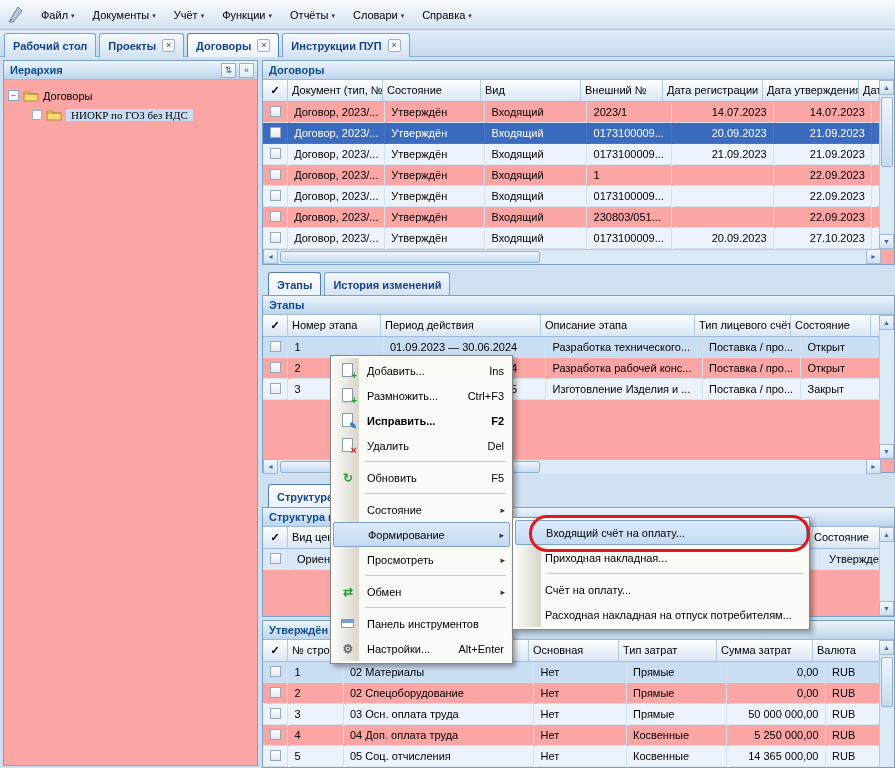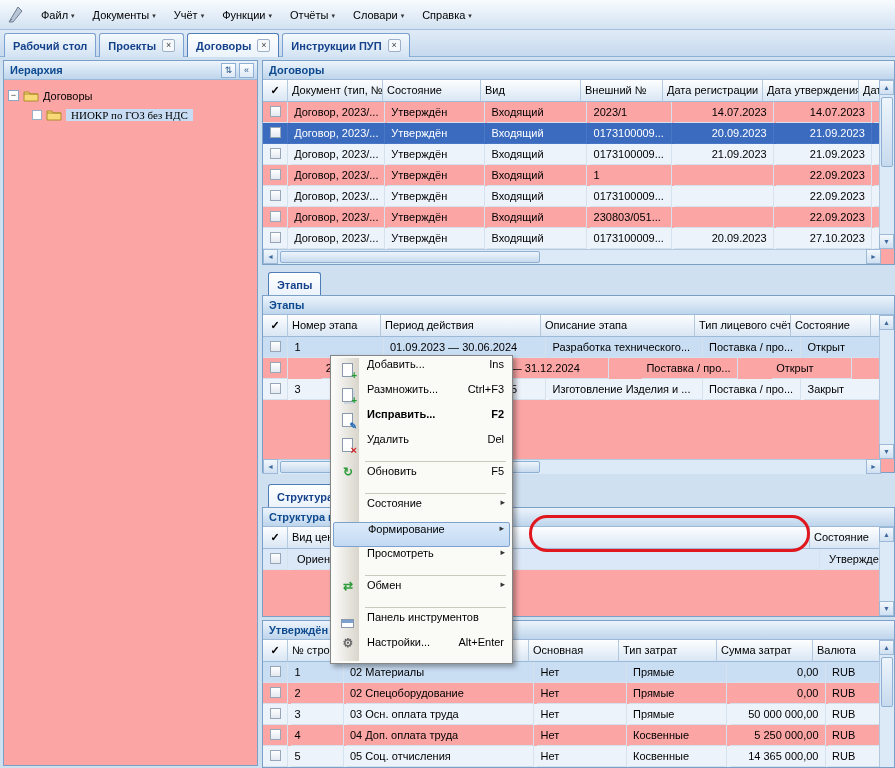--- a/index.html
+++ b/index.html
@@ -74,21 +74,21 @@
           line-height:9px; text-align:center; color:#333; margin-right:4px; }
   .tbox { width:10px; height:10px; border:1px solid #9ab0c8; background:#fff; margin-right:4px; }
   .tfold { margin-right:4px; display:flex; }
   .tsel { background:#c8ddf4; padding:0 5px; }
 
   
   .menu { position:absolute; left:330px; top:355px; width:183px; background:#fafaf7;
           border:1px solid #868686; box-shadow:3px 3px 5px rgba(0,0,0,.35); padding:2px; z-index:50; }
   .mstrip { position:absolute; left:2px; top:2px; bottom:2px; width:26px;
             background:linear-gradient(90deg,#fbfbfa,#d9d5cb); }
-  .mirow { position:relative; height:25px; display:flex; align-items:flex-start; padding:0 6px 0 34px; }
+  .mirow { position:relative; height:25px; display:flex; align-items:center; padding:0 6px 0 34px; }
   .mirow .sc { margin-left:auto; padding-left:10px; }
   .mirow .subarr { position:absolute; right:5px; font-size:9px; color:#333; }
   .mirow.hl { background:linear-gradient(#dcebfb,#c3d9f3); border:1px solid #7da2ce; border-radius:2px; }
   .mirow.bold { font-weight:bold; }
   .msep { height:1px; background:#c9c9bc; margin:3px 4px 3px 32px; }
   .dicon { position:absolute; left:9px; top:5px; width:11px; height:14px; background:#fff; border:1px solid #8a99ab; }
   .dicon::after { position:absolute; right:-5px; bottom:-5px; font-weight:bold; font-size:10px; }
   .dicon.i-add::after { content:"+"; color:#1e9c32; }
   .dicon.i-dup { box-shadow:2px 2px 0 #cfd6dd; } .dicon.i-dup::after { content:"+"; color:#1e9c32; }
   .dicon.i-edit::after { content:"✎"; color:#2a6fb8; font-size:9px; }
@@ -281,20 +281,23 @@
       <span class="sbtn" style="left:0; top:-1px;">◄</span>
       <div class="sthumb" style="left:17px; top:1px; width:260px; height:12px;"></div>
       <span class="sbtn" style="right:0; top:-1px;">►</span>
     </div>
   </div>
 
   <div class="subtabs" style="left:268px; top:272px;">
     <div class="dtab active">
         <span>Этапы</span>
       </div>
+    <div class="dtab">
+        <span>История изменений</span>
+      </div>
   </div>
 
   <div class="panel st" style="left:262px; top:295px; width:633px; height:178px;">
     <div class="phead"><span>Этапы</span></div>
     <div class="ghead">
       <div class="gh c0 cbcol"><span class="ckm">✓</span></div>
       <div class="gh c1">Номер этапа</div>
       <div class="gh c2">Период действия</div>
       <div class="gh c3">Описание этапа</div>
       <div class="gh c4">Тип лицевого счёт</div>
@@ -311,20 +314,21 @@
       <div class="cell c4">Поставка / про...</div>
       <div class="cell c5">Открыт</div>
       <div class="cell c6"></div>
     </div>
     <div class="trow">
       <div class="cell c0 cbcol">
           <span class="cb"></span>
         </div>
       <div class="cell c1">2</div>
       <div class="cell c2">01.07.2024 — 31.12.2024</div>
+      <div class="cell c3">Разработка рабочей конс...</div>
       <div class="cell c4">Поставка / про...</div>
       <div class="cell c5">Открыт</div>
       <div class="cell c6"></div>
     </div>
     <div class="trow alt">
       <div class="cell c0 cbcol">
           <span class="cb"></span>
         </div>
       <div class="cell c1">3</div>
       <div class="cell c2">01.01.2025 — 31.12.2025</div>
@@ -496,16 +500,32 @@
       <span class="ticon"></span>
       <span>Панель инструментов</span>
     </div>
     <div class="mirow">
       <span class="gicon g-gray">⚙</span>
       <span>Настройки...</span>
       <span class="sc">Alt+Enter</span>
     </div>
   </div>
 
+  <div class="submenu">
+    <div class="mstrip"></div>
+    <div class="mirow hl">
+      <span>Входящий счёт на оплату...</span>
+    </div>
+    <div class="mirow">
+      <span>Приходная накладная...</span>
+    </div>
+    <div class="msep"></div>
+    <div class="mirow">
+      <span>Счёт на оплату...</span>
+    </div>
+    <div class="mirow">
+      <span>Расходная накладная на отпуск потребителям...</span>
+    </div>
+  </div>
 
   <div class="ring"></div>
 
 </div>
 
 </body></html>

